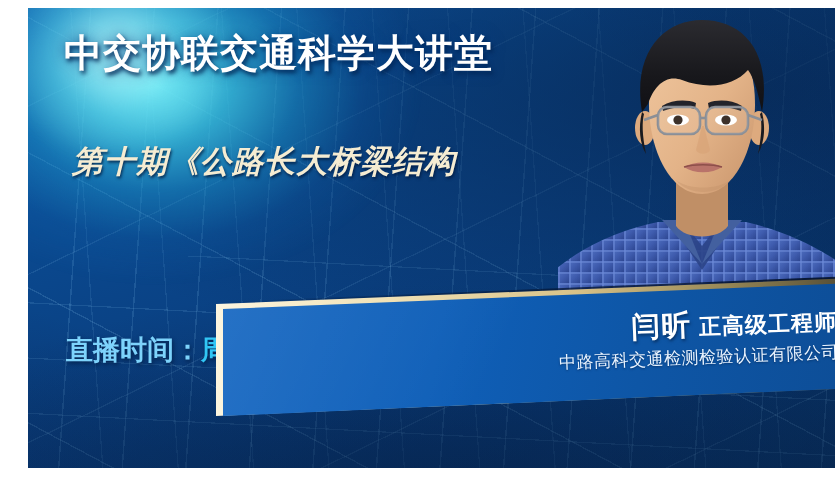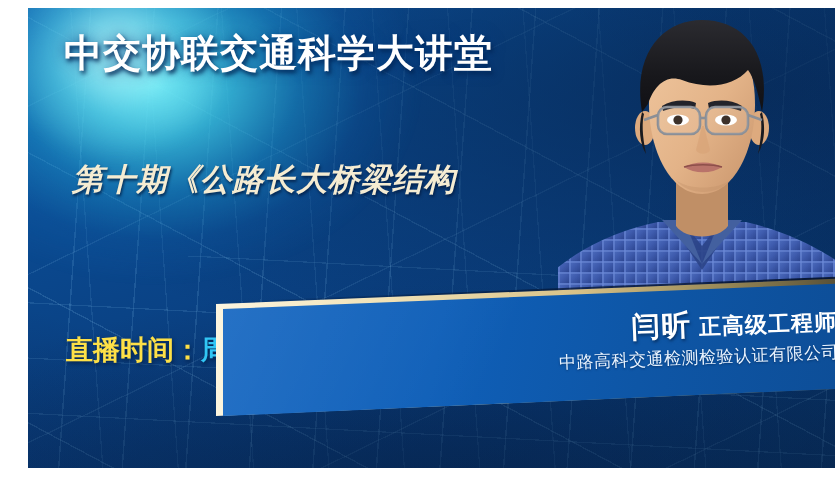--- a/index.html
+++ b/index.html
@@ -87,35 +87,35 @@
   .headline{
     position:absolute; left:36px; top:25px;
     font-size:38px; font-weight:bold; color:#ffffff;
     letter-spacing:1px; line-height:1.1;
     text-shadow:0 0 14px rgba(0,60,130,.85), 2px 3px 4px rgba(2,30,70,.9);
     white-space:nowrap;
   }
 
   
   .subtitle{
-    position:absolute; left:44px; top:150px;
+    position:absolute; left:44px; top:132px;
     font-size:31px; font-style:italic; font-weight:bold;
     color:#f5ecd2; line-height:1.42; letter-spacing:1px;
     text-shadow:1px 2px 3px rgba(2,26,62,.85);
     white-space:nowrap;
   }
   .subtitle .l2{ margin-left:-6px; display:block; }
 
   
   .livetime{
     position:absolute; left:38px; top:324px;
     font-size:27px; font-weight:bold; white-space:nowrap;
     text-shadow:1px 2px 4px rgba(2,26,62,.85);
   }
-  .livetime .lbl{ color:#fde047; }
+  .livetime .lbl{ color:#7dd3fc; }
   .livetime .val{ color:#31c6f5; }
 
   
   .portrait{
     position:absolute; left:530px; top:0px;
     width:290px; height:322px;
     overflow:hidden;
   }
   .portrait svg{ display:block; }
 

